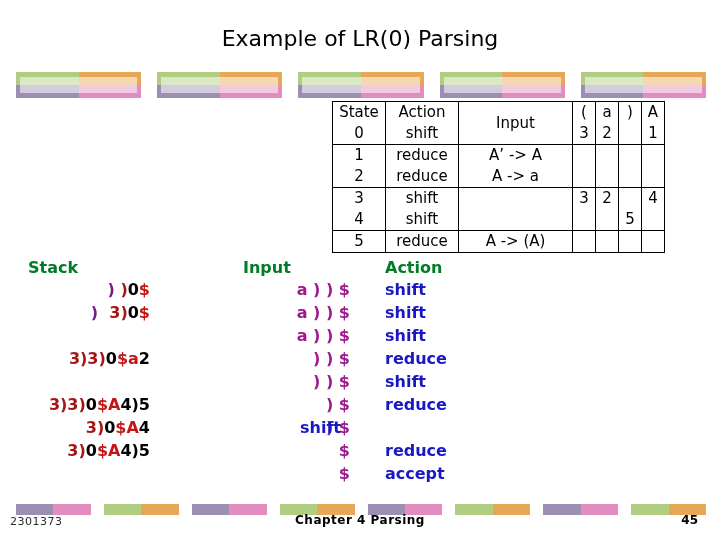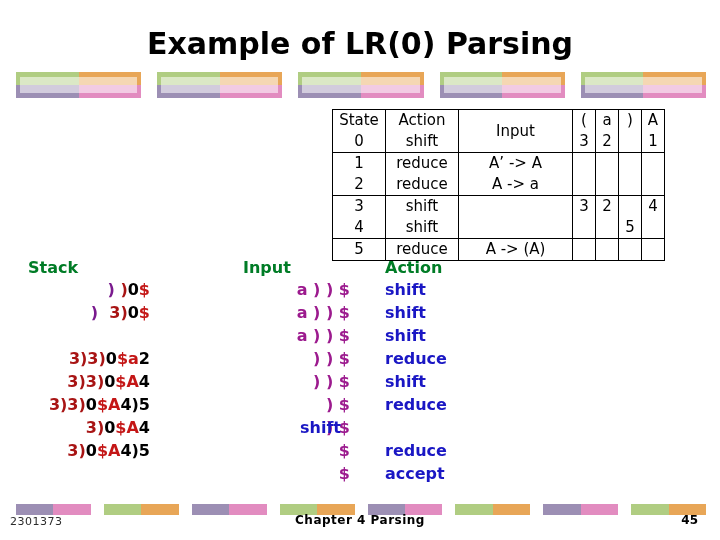--- a/index.html
+++ b/index.html
@@ -16,22 +16,22 @@
   }
 
   
   .slide-title {
     position: absolute;
     top: 26px;
     left: 0;
     width: 720px;
     text-align: center;
     font-family: "DejaVu Sans", sans-serif;
-    font-weight: bold;
-    font-size: 30px;
+    font-weight: normal;
+    font-size: 22px;
     color: #000000;
     letter-spacing: 0px;
     white-space: nowrap;
   }
 
   
   .deco-row {
     position: absolute;
     left: 16px;
     width: 690px;
@@ -84,21 +84,20 @@
 
   
   .parse-table {
     position: absolute;
     left: 332px;
     top: 101px;
     border-collapse: collapse;
     font-family: "DejaVu Sans", sans-serif;
     font-size: 15px;
     color: #000000;
-    margin-top: 8px;
   }
   .parse-table td {
     border: 1px solid #000000;
     padding: 0;
     text-align: center;
     vertical-align: middle;
     height: 21px;
     line-height: 21px;
     font-weight: normal;
   }
@@ -351,21 +350,20 @@
       <div class="trace-row">
         <div class="tr-input">a ) ) $</div>
         <div class="tr-action">shift</div>
       </div>
       <div class="trace-row">
         <div class="tr-stack"><span class="k-darkred">3)3)</span><span class="k-black">0</span><span class="k-red">$a</span><span class="k-black">2</span></div>
         <div class="tr-input">) ) $</div>
         <div class="tr-action">reduce</div>
       </div>
       <div class="trace-row">
-        <div class="tr-stack"><span class="k-darkred">3)3)</span><span class="k-black">0</span><span class="k-red">$A</span><span class="k-black">4</span></div>
         <div class="tr-input">) ) $</div>
         <div class="tr-action">shift</div>
       </div>
       <div class="trace-row">
         <div class="tr-stack"><span class="k-darkred">3)3)</span><span class="k-black">0</span><span class="k-red">$A</span><span class="k-black">4)5</span></div>
         <div class="tr-input">) $</div>
         <div class="tr-action">reduce</div>
       </div>
       <div class="trace-row">
         <div class="tr-stack"><span class="k-darkred">3)</span><span class="k-black">0</span><span class="k-red">$A</span><span class="k-black">4</span></div>

